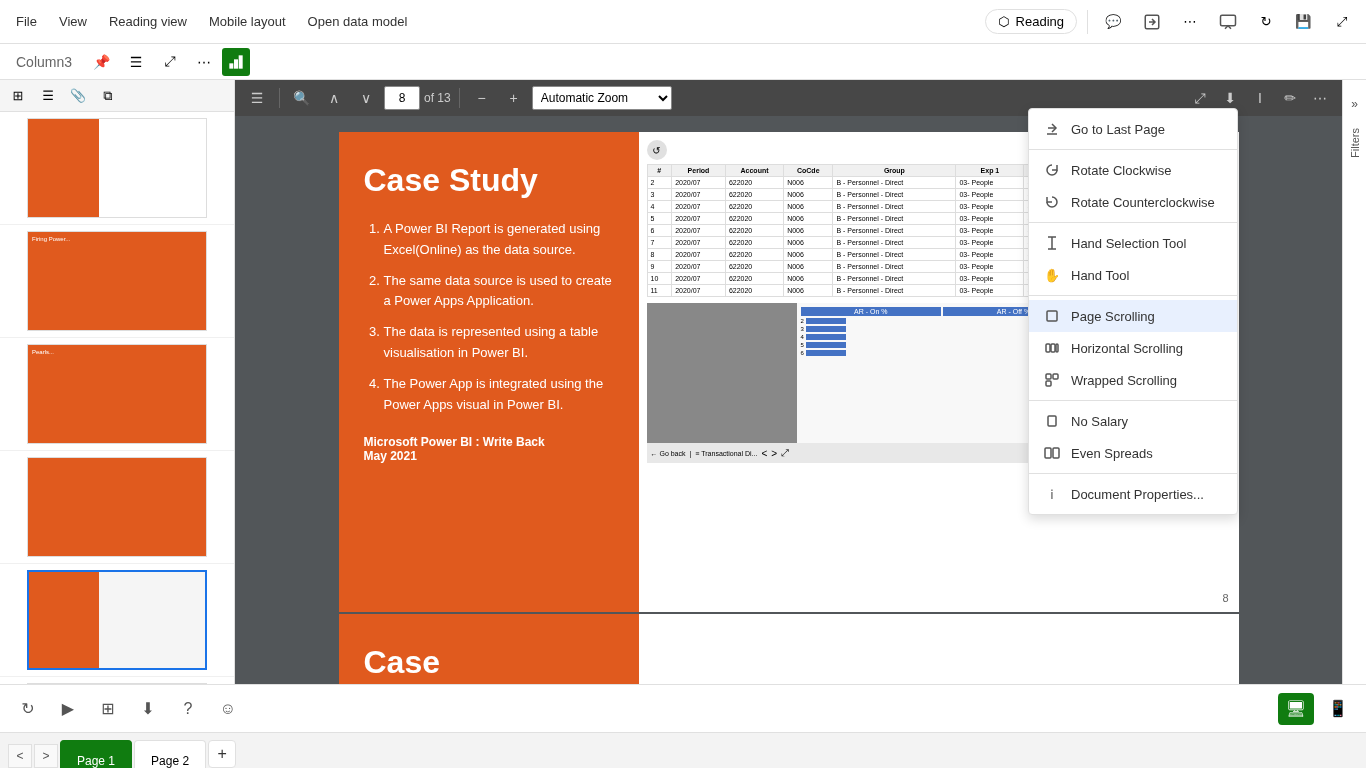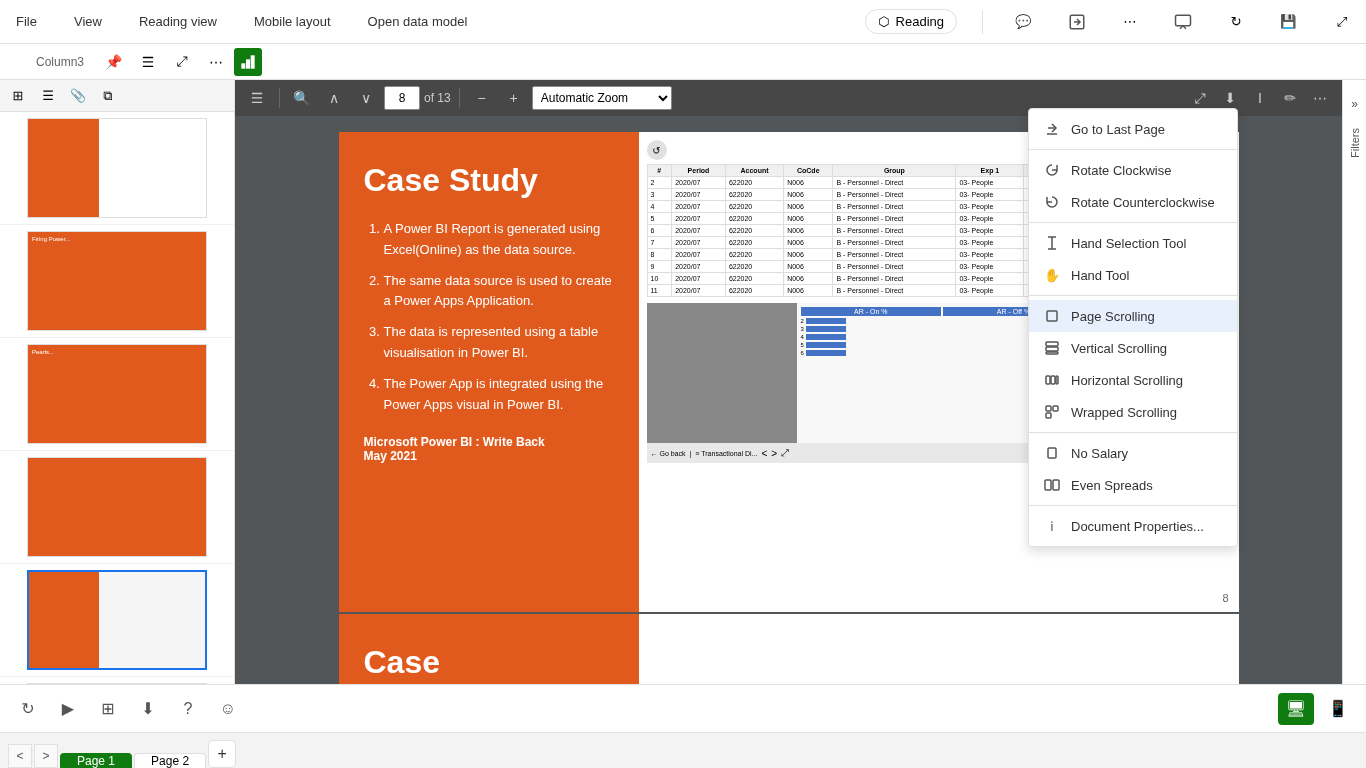--- a/index.html
+++ b/index.html
@@ -6,21 +6,21 @@
     body { font-family: 'Segoe UI', Arial, sans-serif; font-size: 13px; background: #f3f3f3; width: 1366px; height: 768px; overflow: hidden; }
 
     
     .top-toolbar {
       height: 44px;
       background: #fff;
       border-bottom: 1px solid #e0e0e0;
       display: flex;
       align-items: center;
       padding: 0 8px;
-      gap: 21px;
+      gap: 6px;
     }
     .toolbar-btn {
       padding: 4px 8px;
       border: none;
       background: transparent;
       cursor: pointer;
       font-size: 13px;
       color: #333;
       border-radius: 3px;
       display: flex;
@@ -297,21 +297,21 @@
     .page-tabs {
       height: 36px;
       background: #f3f3f3;
       border-top: 1px solid #e0e0e0;
       display: flex;
       align-items: flex-end;
       padding: 0 8px;
       gap: 2px;
     }
     .page-tab {
-      height: 15px;
+      height: 28px;
       padding: 0 16px;
       border: 1px solid #e0e0e0;
       border-bottom: none;
       background: #fff;
       cursor: pointer;
       font-size: 12px;
       border-radius: 4px 4px 0 0;
       display: flex; align-items: flex-end;
     }
     .page-tab.active-green {
@@ -325,24 +325,23 @@
       background: #fff;
       cursor: pointer;
       border-radius: 4px;
       display: flex; align-items: center; justify-content: center;
       font-size: 16px; color: #333;
     }
     .nav-arrows { display: flex; gap: 2px; align-items: center; }
     .nav-arrow { width: 24px; height: 24px; border: 1px solid #e0e0e0; background: #f9f9f9; cursor: pointer; display: flex; align-items: center; justify-content: center; font-size: 12px; color: #555; }
 
     .column-header {
-      font-size: 12px;
+      font-size: 14px;
       color: #666;
       padding: 2px 8px;
-      margin-left: 20px;
     }
 
     
     .thumb-toolbar {
       height: 32px;
       background: #f5f5f5;
       border-bottom: 1px solid #e0e0e0;
       display: flex;
       align-items: center;
       padding: 0 4px;
@@ -769,30 +768,20 @@
     <span class="menu-icon">
       <svg width="16" height="16" viewBox="0 0 16 16" fill="none" stroke="#555" stroke-width="1.5">
         <rect x="3" y="3" width="10" height="10" rx="1"></rect>
       </svg>
     </span>
     <span>Page Scrolling</span>
   </div>
   <div class="menu-item">
     <span class="menu-icon">
       <svg width="16" height="16" viewBox="0 0 16 16" fill="none" stroke="#555" stroke-width="1.5">
-        <rect x="2" y="2" width="12" height="4" rx="1"></rect>
-          <rect x="2" y="7" width="12" height="4" rx="1"></rect>
-          <rect x="2" y="12" width="12" height="2" rx="1"></rect>
-      </svg>
-    </span>
-    <span>Vertical Scrolling</span>
-  </div>
-  <div class="menu-item">
-    <span class="menu-icon">
-      <svg width="16" height="16" viewBox="0 0 16 16" fill="none" stroke="#555" stroke-width="1.5">
         <rect x="2" y="4" width="4" height="8" rx="1"></rect>
           <rect x="7" y="4" width="4" height="8" rx="1"></rect>
           <rect x="12" y="4" width="2" height="8" rx="1"></rect>
       </svg>
     </span>
     <span>Horizontal Scrolling</span>
   </div>
   <div class="menu-item">
     <span class="menu-icon">
       <svg width="16" height="16" viewBox="0 0 16 16" fill="none" stroke="#555" stroke-width="1.5">

